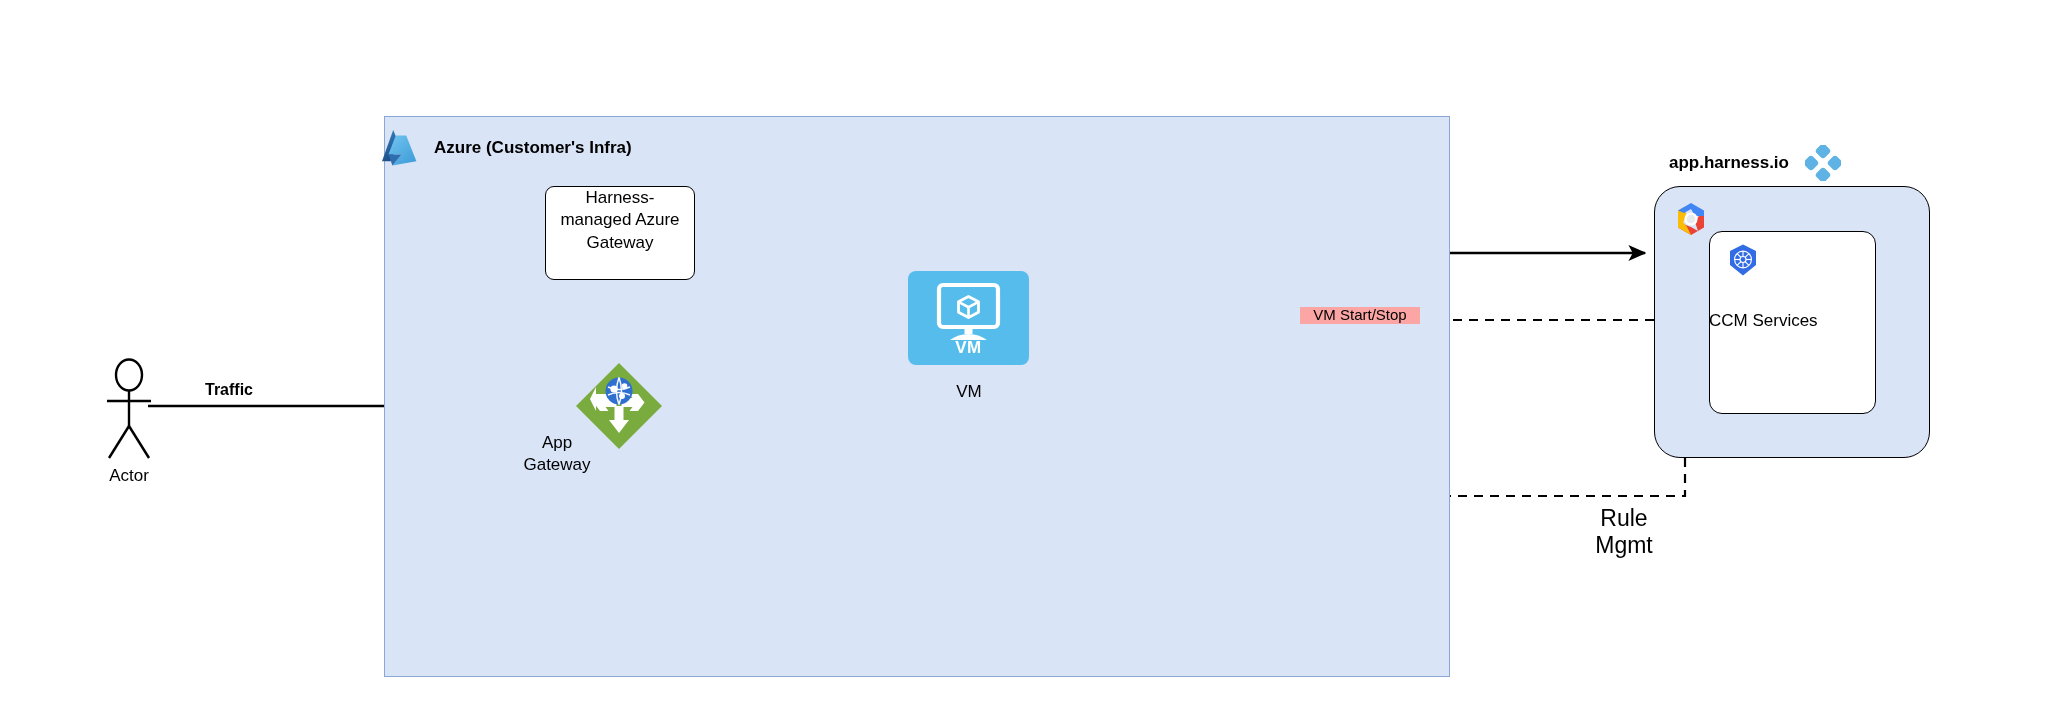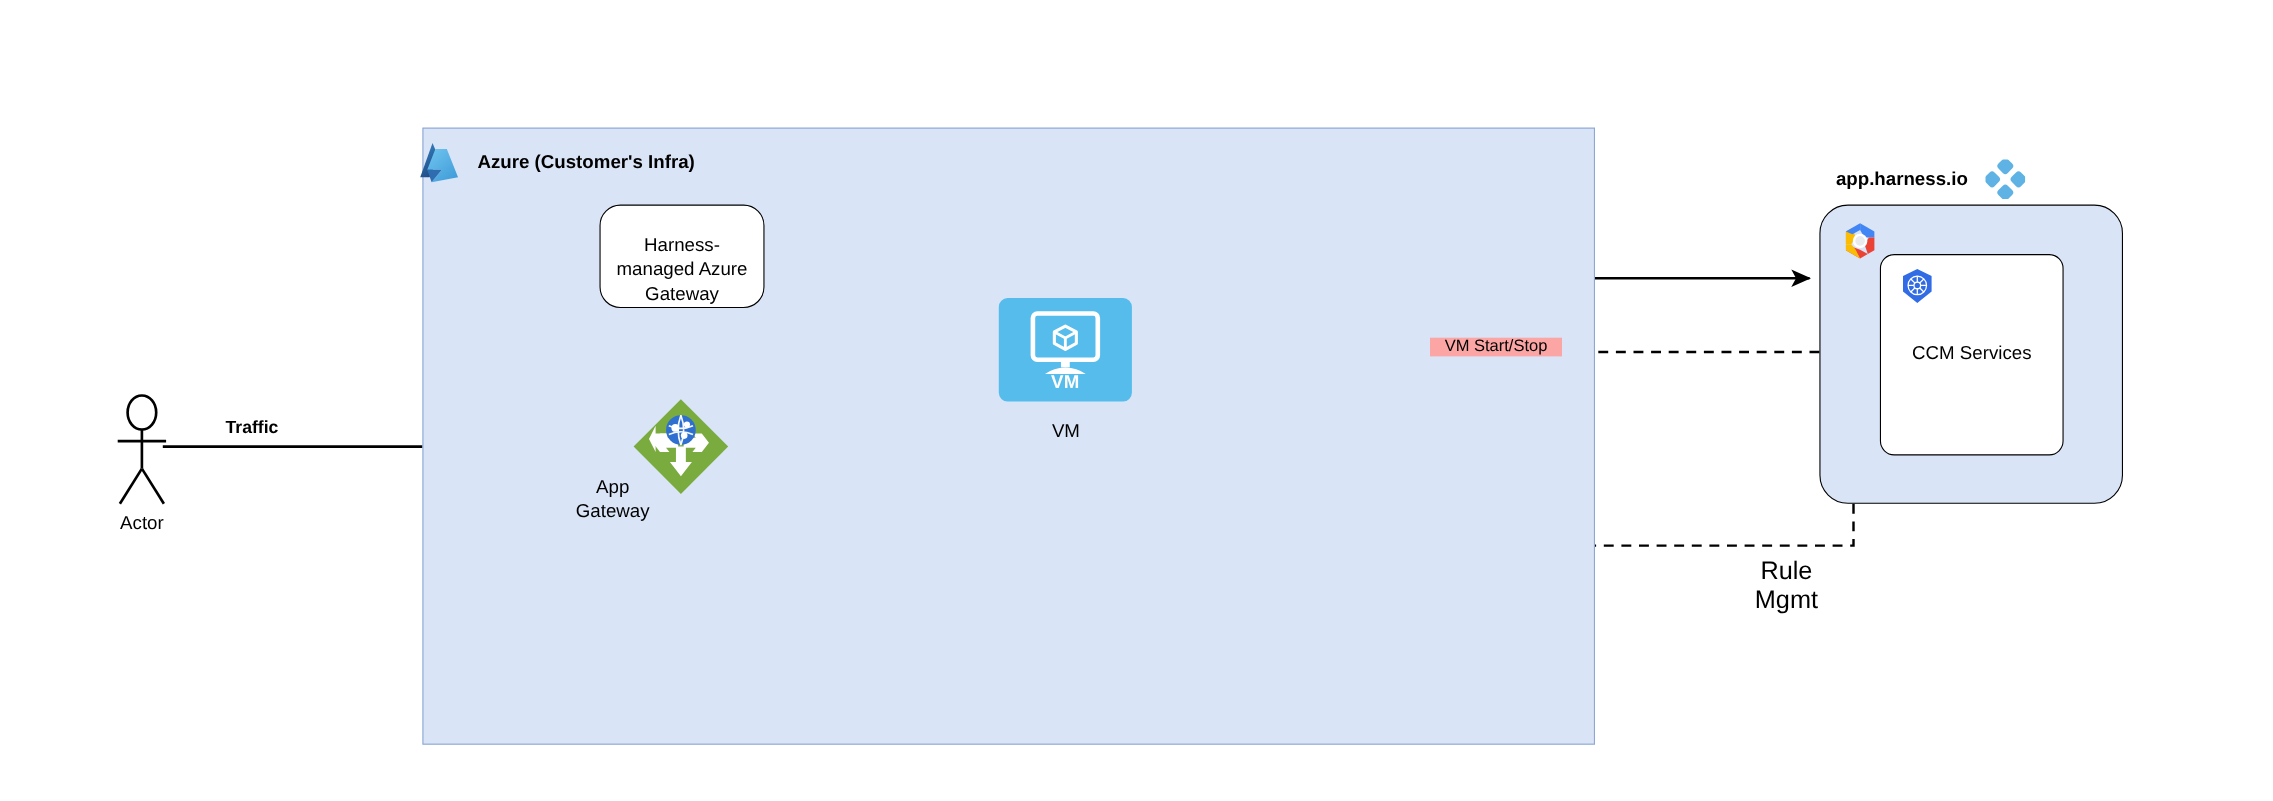--- a/index.html
+++ b/index.html
@@ -59,24 +59,24 @@
   }
 
   
   #harness-function-box {
     left: 545px;
     top: 186px;
     width: 150px;
     height: 94px;
     background: #ffffff;
     border: 1.6px solid #000000;
-    border-radius: 19px;
+    border-radius: 9px;
     box-sizing: border-box;
     display: flex;
-    align-items: flex-end;
+    align-items: flex-start;
     justify-content: center;
   }
   #harness-function-box .boxtext {
     font-size: 17px;
     color: #000000;
     text-align: center;
     line-height: 1.32;
     padding: 0 5px;
   }
 
@@ -194,21 +194,21 @@
   #k8s-logo-slot {
     left: 1726px;
     top: 243px;
     width: 34px;
     height: 34px;
   }
   #ccm-label {
     left: 1709px;
     top: 311px;
     width: 167px;
-    text-align: center;
+    text-align: left;
     font-size: 17px;
     color: #000000;
   }
 
   
   #vm-startstop-label {
     left: 1300px;
     top: 307px;
     width: 120px;
     text-align: center;

